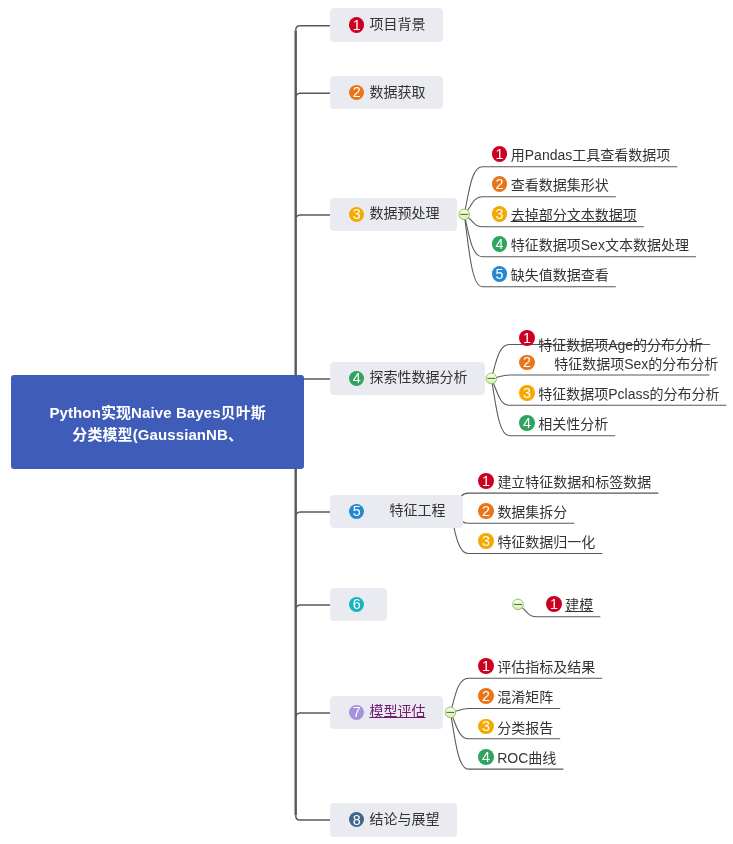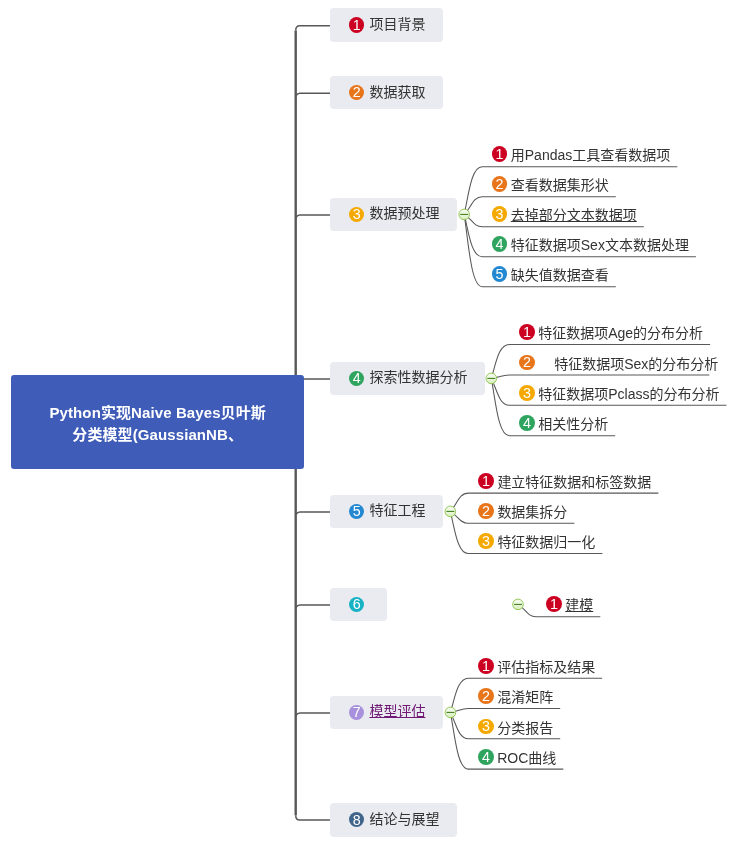--- a/index.html
+++ b/index.html
@@ -132,37 +132,37 @@
       <div class="l2" style="left: 491.6px; top: 264.4px;">
         <span class="num" style="background: rgb(34, 136, 210);">5</span>
         <span class="lbl" style="color: rgb(51, 51, 51);">缺失值数据查看</span>
       </div>
       <div class="l1" style="left: 330px; top: 361.65px; height: 33.5px; background: rgb(233, 235, 240);">
         <span class="num" style="background: rgb(47, 164, 95);">4</span>
         <span class="lbl" style="color: rgb(51, 51, 51);">探索性数据分析</span>
       </div>
       <div class="l2" style="left: 519px; top: 322.2px;">
         <span class="num" style="background: rgb(204, 0, 33);">1</span>
-        <span class="lbl" style="color: rgb(51, 51, 51);">特征数据项Age的分布分析</span>
+        <span class="lbl" style="color: rgb(51, 51, 51); margin-top: 12px;">特征数据项Age的分布分析</span>
       </div>
       <div class="l2" style="left: 519px; top: 352.6px;">
         <span class="num" style="background: rgb(232, 117, 26);">2</span>
         <span class="lbl" style="color: rgb(51, 51, 51); margin-left: 16px;">特征数据项Sex的分布分析</span>
       </div>
       <div class="l2" style="left: 519px; top: 383px;">
         <span class="num" style="background: rgb(245, 168, 0);">3</span>
         <span class="lbl" style="color: rgb(51, 51, 51);">特征数据项Pclass的分布分析</span>
       </div>
       <div class="l2" style="left: 519px; top: 413.4px;">
         <span class="num" style="background: rgb(47, 164, 95);">4</span>
         <span class="lbl" style="color: rgb(51, 51, 51);">相关性分析</span>
       </div>
       <div class="l1" style="left: 330px; top: 494.65px; height: 33.5px; background: rgb(233, 235, 240);">
         <span class="num" style="background: rgb(34, 136, 210);">5</span>
-        <span class="lbl" style="color: rgb(51, 51, 51);">特征工程</span>
+        <span class="lbl" style="color: rgb(51, 51, 51); margin-left: 20px;">特征工程</span>
       </div>
       <div class="l2" style="left: 478.2px; top: 470.8px;">
         <span class="num" style="background: rgb(204, 0, 33);">1</span>
         <span class="lbl" style="color: rgb(51, 51, 51);">建立特征数据和标签数据</span>
       </div>
       <div class="l2" style="left: 478.2px; top: 501px;">
         <span class="num" style="background: rgb(232, 117, 26);">2</span>
         <span class="lbl" style="color: rgb(51, 51, 51);">数据集拆分</span>
       </div>
       <div class="l2" style="left: 478.2px; top: 531.2px;">

